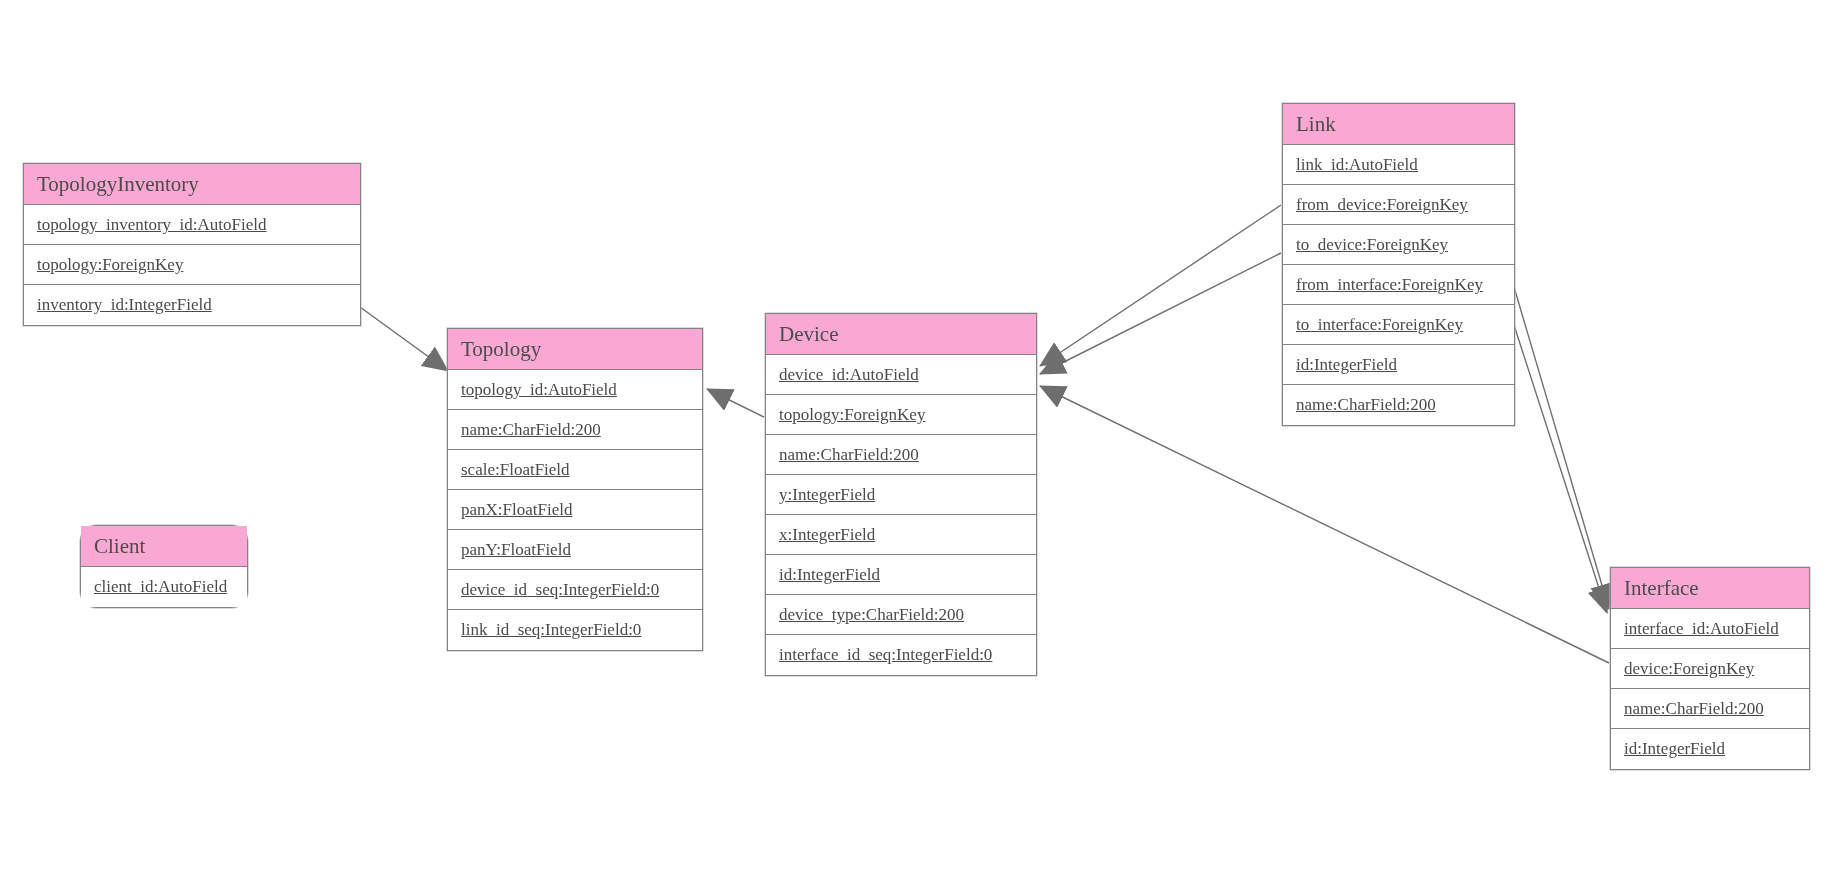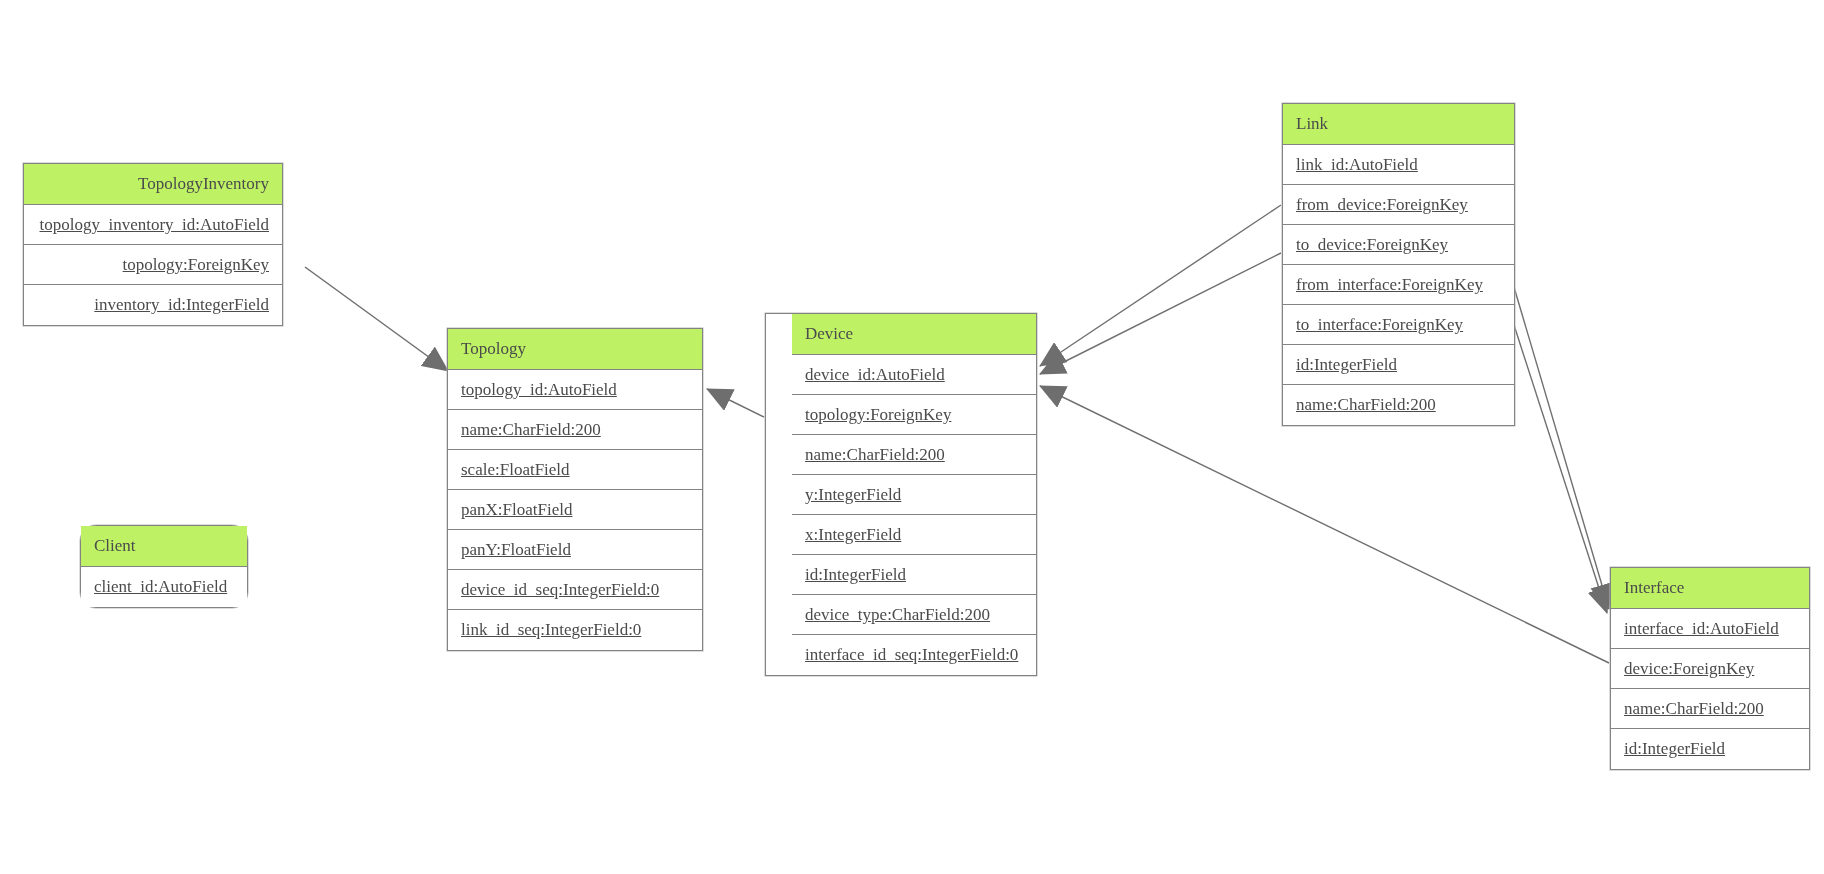--- a/index.html
+++ b/index.html
@@ -21,23 +21,23 @@
     box-sizing: border-box;
     border: 1px solid #838383;
     background: #ffffff;
     box-shadow: 0 0 0 0.5px #b9b9b9;
   }
   .entity-header {
     box-sizing: border-box;
     height: 41px;
     line-height: 40px;
     padding: 0 13px;
-    background: #bef264;
+    background: #f9a8d4;
     border-bottom: 1px solid #838383;
-    font-size: 17px;
+    font-size: 21px;
     color: #4b4b4b;
     white-space: nowrap;
     overflow: hidden;
   }
   .entity-field {
     box-sizing: border-box;
     height: 40px;
     line-height: 39px;
     padding: 0 13px;
     border-bottom: 1px solid #838383;
@@ -64,41 +64,41 @@
         <line x1="305" y1="267" x2="448" y2="371" stroke="#6f6f6f" stroke-width="1.4" marker-end="url(#arrowhead)"></line>
         <line x1="764" y1="417" x2="707" y2="389" stroke="#6f6f6f" stroke-width="1.4" marker-end="url(#arrowhead)"></line>
         <line x1="1281" y1="205" x2="1040" y2="366" stroke="#6f6f6f" stroke-width="1.4" marker-end="url(#arrowhead)"></line>
         <line x1="1281" y1="253" x2="1040" y2="374" stroke="#6f6f6f" stroke-width="1.4" marker-end="url(#arrowhead)"></line>
         <line x1="1609" y1="663" x2="1040" y2="386" stroke="#6f6f6f" stroke-width="1.4" marker-end="url(#arrowhead)"></line>
         <line x1="1514" y1="287" x2="1609" y2="609" stroke="#6f6f6f" stroke-width="1.4" marker-end="url(#arrowhead)"></line>
         <line x1="1514" y1="325" x2="1607" y2="613" stroke="#6f6f6f" stroke-width="1.4" marker-end="url(#arrowhead)"></line>
       </g>
   </svg>
   <div id="entities">
-      <div class="entity" style="left: 23px; top: 163px; width: 260px; text-align: right;">
+      <div class="entity" style="left: 23px; top: 163px; width: 338px;">
         <div class="entity-header">TopologyInventory</div>
         <div class="entity-field">topology_inventory_id:AutoField</div>
         <div class="entity-field">topology:ForeignKey</div>
         <div class="entity-field">inventory_id:IntegerField</div>
       </div>
       <div class="entity" style="left: 447px; top: 319px; width: 256px; margin-top: 9px;">
         <div class="entity-header">Topology</div>
         <div class="entity-field">topology_id:AutoField</div>
         <div class="entity-field">name:CharField:200</div>
         <div class="entity-field">scale:FloatField</div>
         <div class="entity-field">panX:FloatField</div>
         <div class="entity-field">panY:FloatField</div>
         <div class="entity-field">device_id_seq:IntegerField:0</div>
         <div class="entity-field">link_id_seq:IntegerField:0</div>
       </div>
       <div class="entity" style="left: 80px; top: 525px; width: 168px; border-radius: 16px;">
         <div class="entity-header">Client</div>
         <div class="entity-field">client_id:AutoField</div>
       </div>
-      <div class="entity" style="left: 765px; top: 313px; width: 272px; padding-left: 26px;">
+      <div class="entity" style="left: 765px; top: 313px; width: 272px;">
         <div class="entity-header">Device</div>
         <div class="entity-field">device_id:AutoField</div>
         <div class="entity-field">topology:ForeignKey</div>
         <div class="entity-field">name:CharField:200</div>
         <div class="entity-field">y:IntegerField</div>
         <div class="entity-field">x:IntegerField</div>
         <div class="entity-field">id:IntegerField</div>
         <div class="entity-field">device_type:CharField:200</div>
         <div class="entity-field">interface_id_seq:IntegerField:0</div>
       </div>

